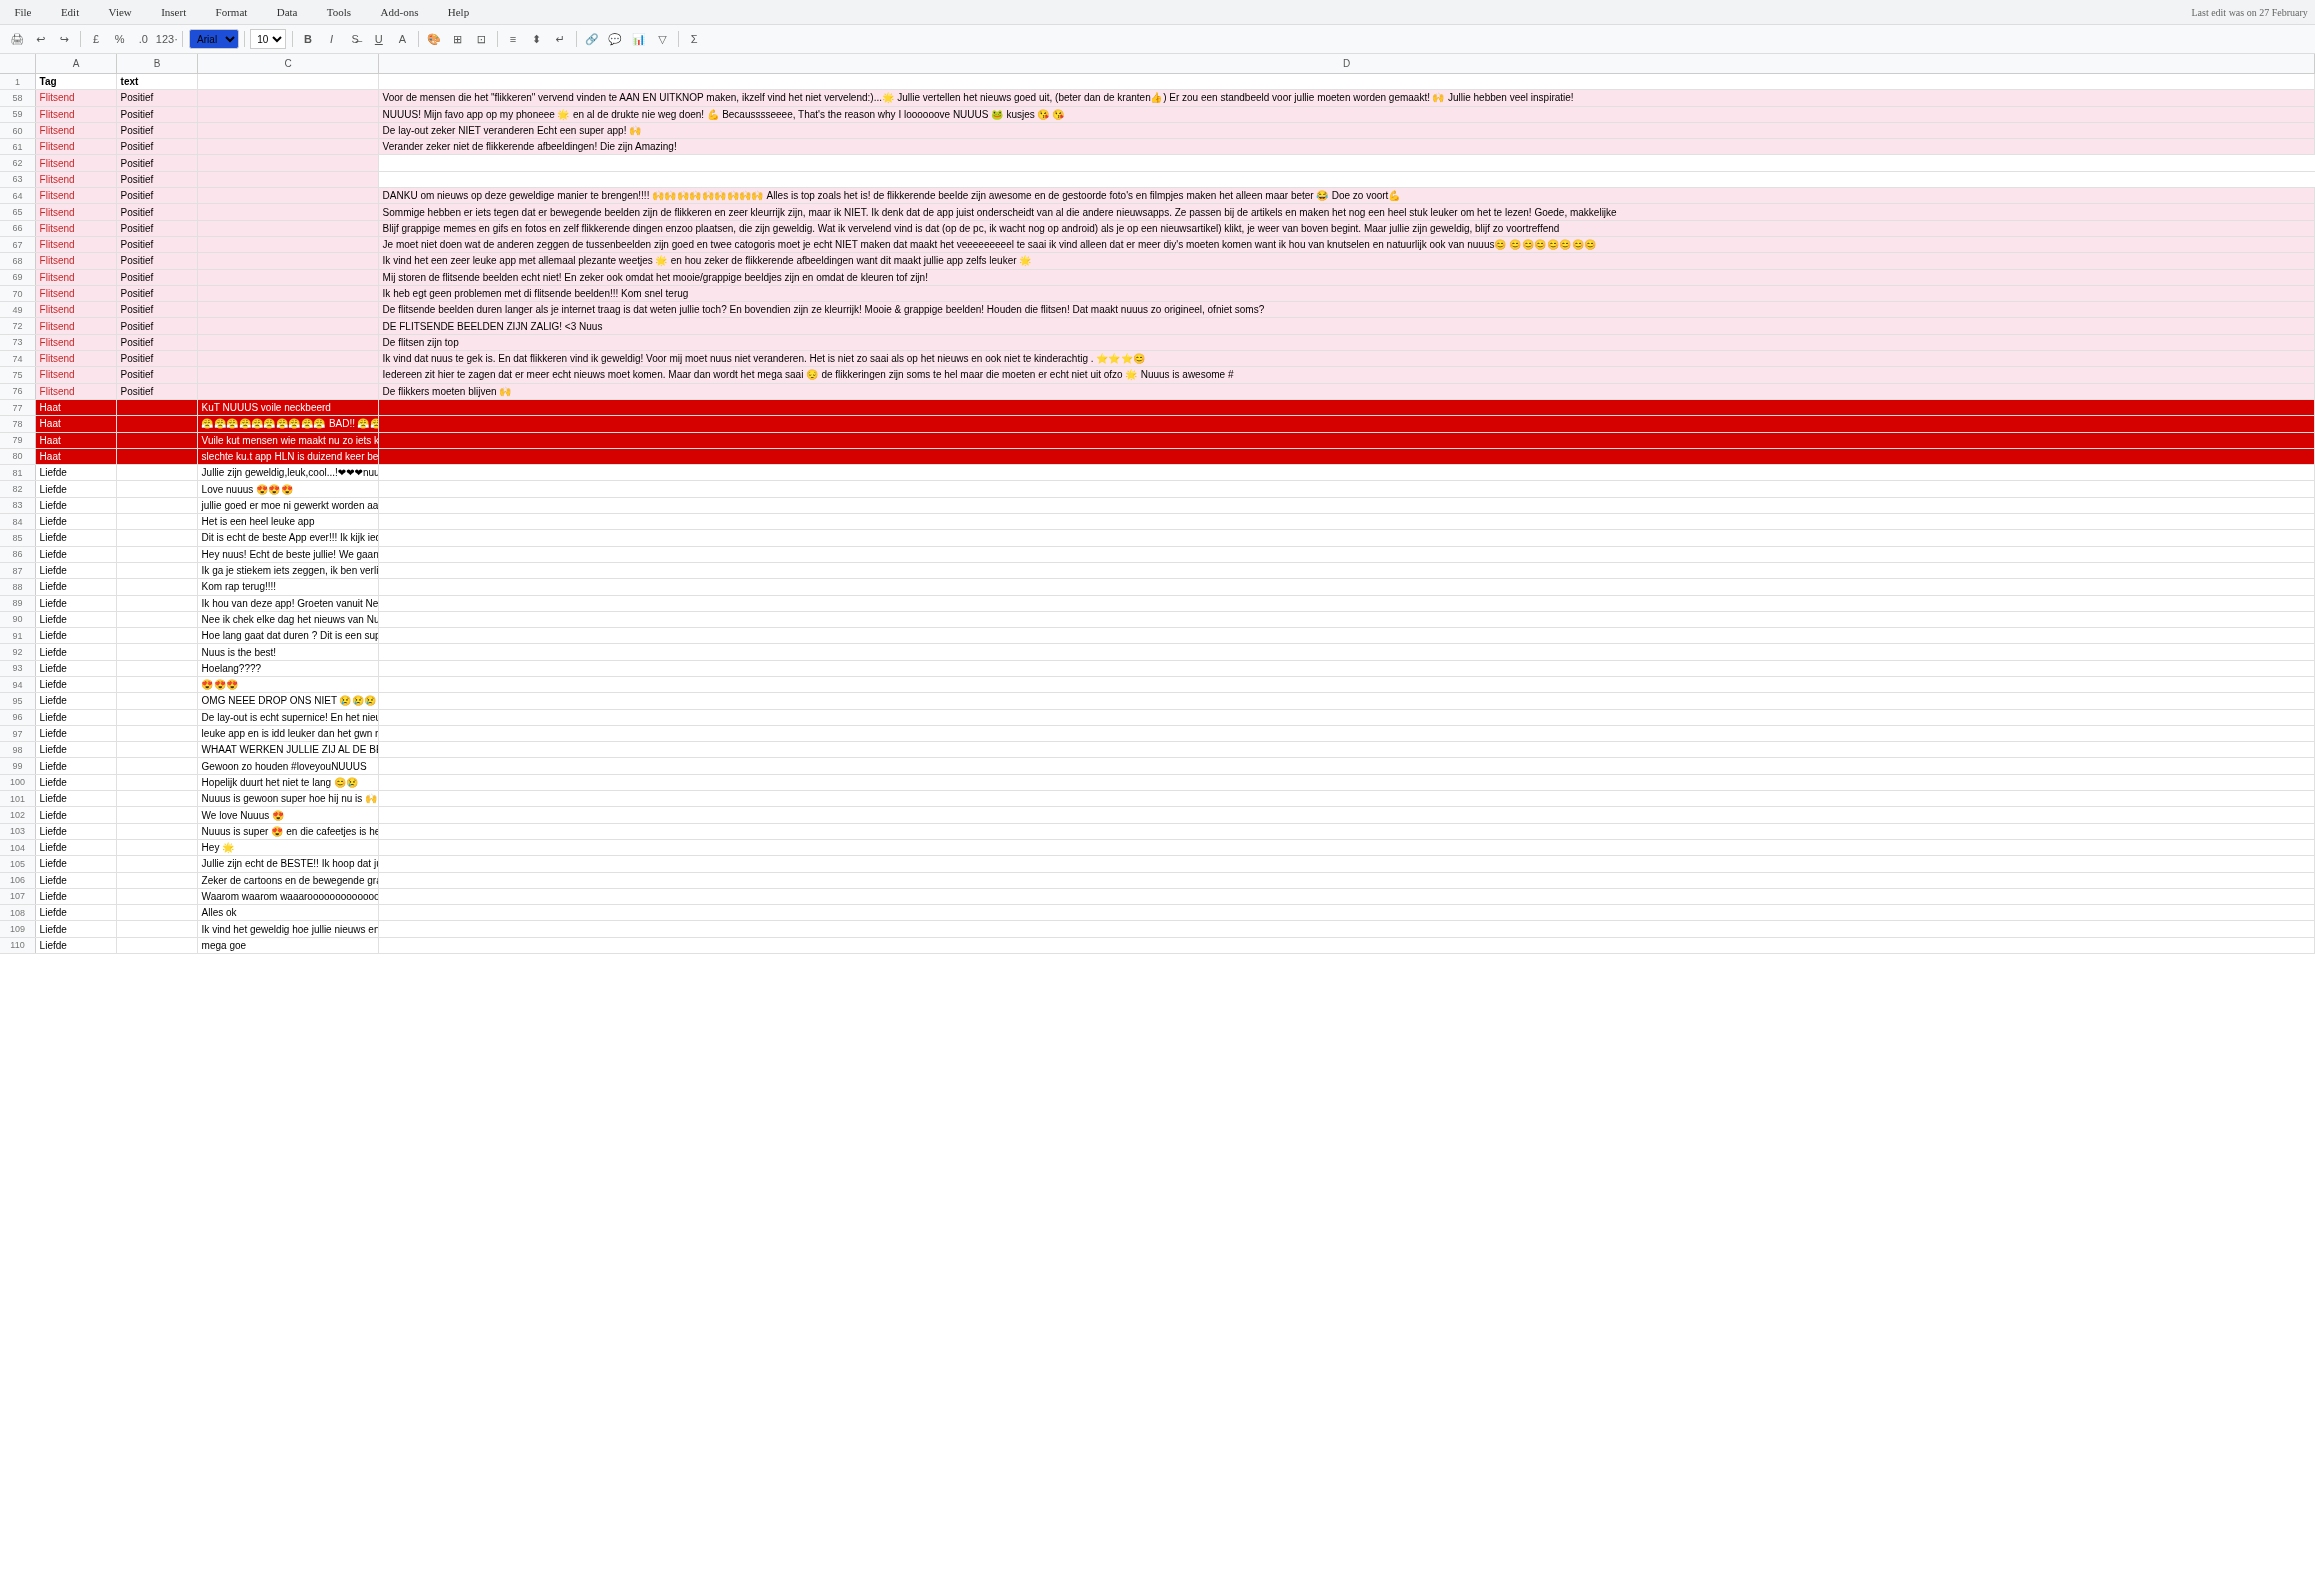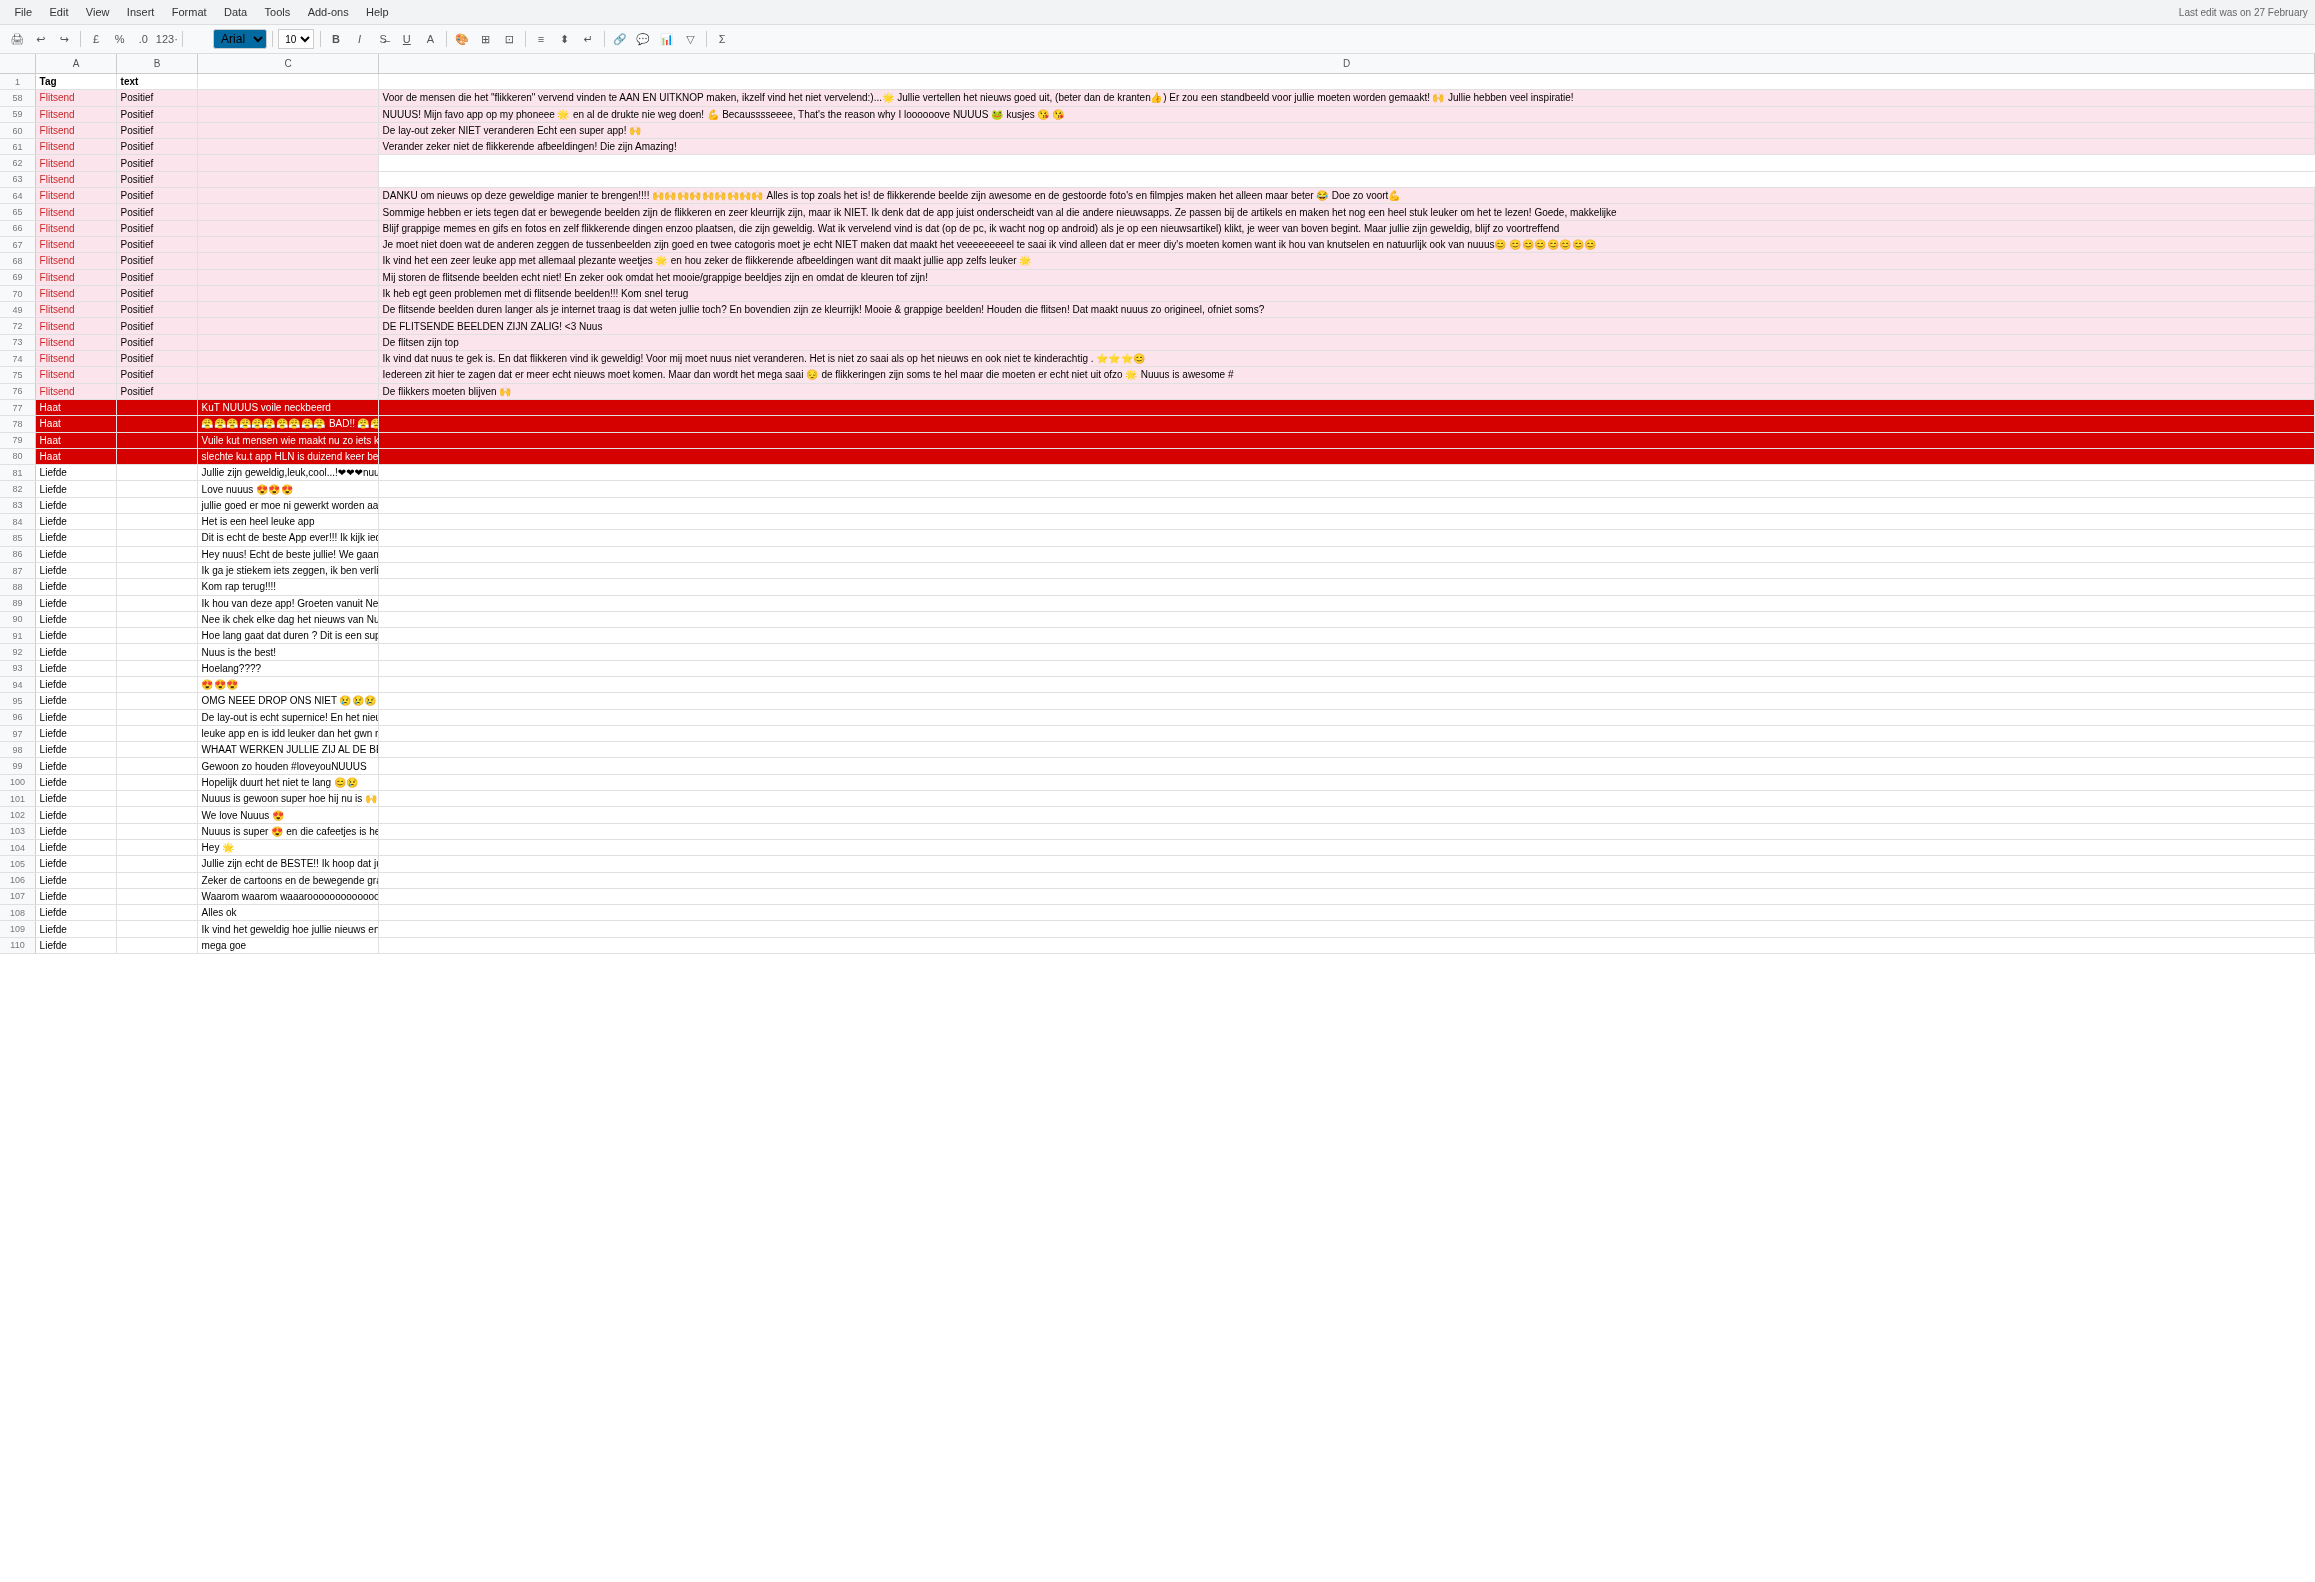--- a/index.html
+++ b/index.html
@@ -6,21 +6,22 @@
     body { font-family: Arial, sans-serif; font-size: 10px; background: #fff; overflow: hidden; }
 
     
     .menu-bar {
       display: flex;
       align-items: center;
       height: 25px;
       background: #f1f3f4;
       padding: 0 7.2px;
       border-bottom: 0.9px solid #ddd;
-      gap: 3px;
+      gap: 15px;
+      font-family: Liberation Serif, serif;
     }
     .menu-item {
       padding: 1.8px 7.2px;
       cursor: pointer;
       font-size: 11px;
       color: #333;
       border-radius: 2.7px;
     }
     .last-edit {
       margin-left: auto;
@@ -54,24 +55,23 @@
     .toolbar-sep {
       width: 0.9px;
       height: 16.3px;
       background: #ccc;
       margin: 0 1.8px;
     }
     .font-select {
       height: 20px;
       border: 0.9px solid #ccc;
       border-radius: 2.7px;
-      font-size: 12px;
+      font-size: 10px;
       padding: 0 3.6px;
-      background: #0369a1;
-      margin-left: 24px;
+      background: #1d4ed8;
     }
     .font-size-select {
       width: 36px;
       height: 20px;
       border: 0.9px solid #ccc;
       border-radius: 0;
       font-size: 10px;
       padding: 0 1.8px;
       background: #fff;
     }

